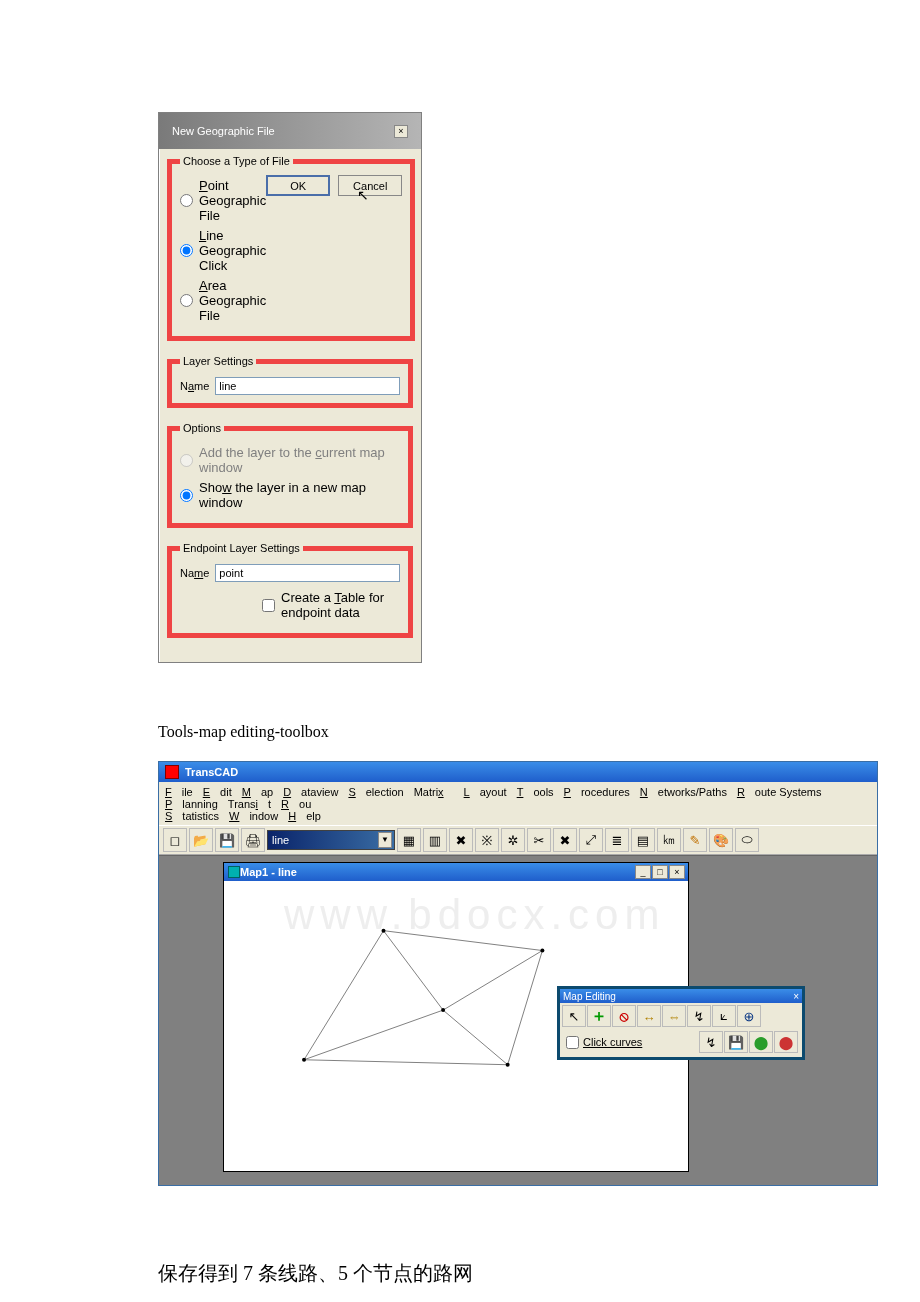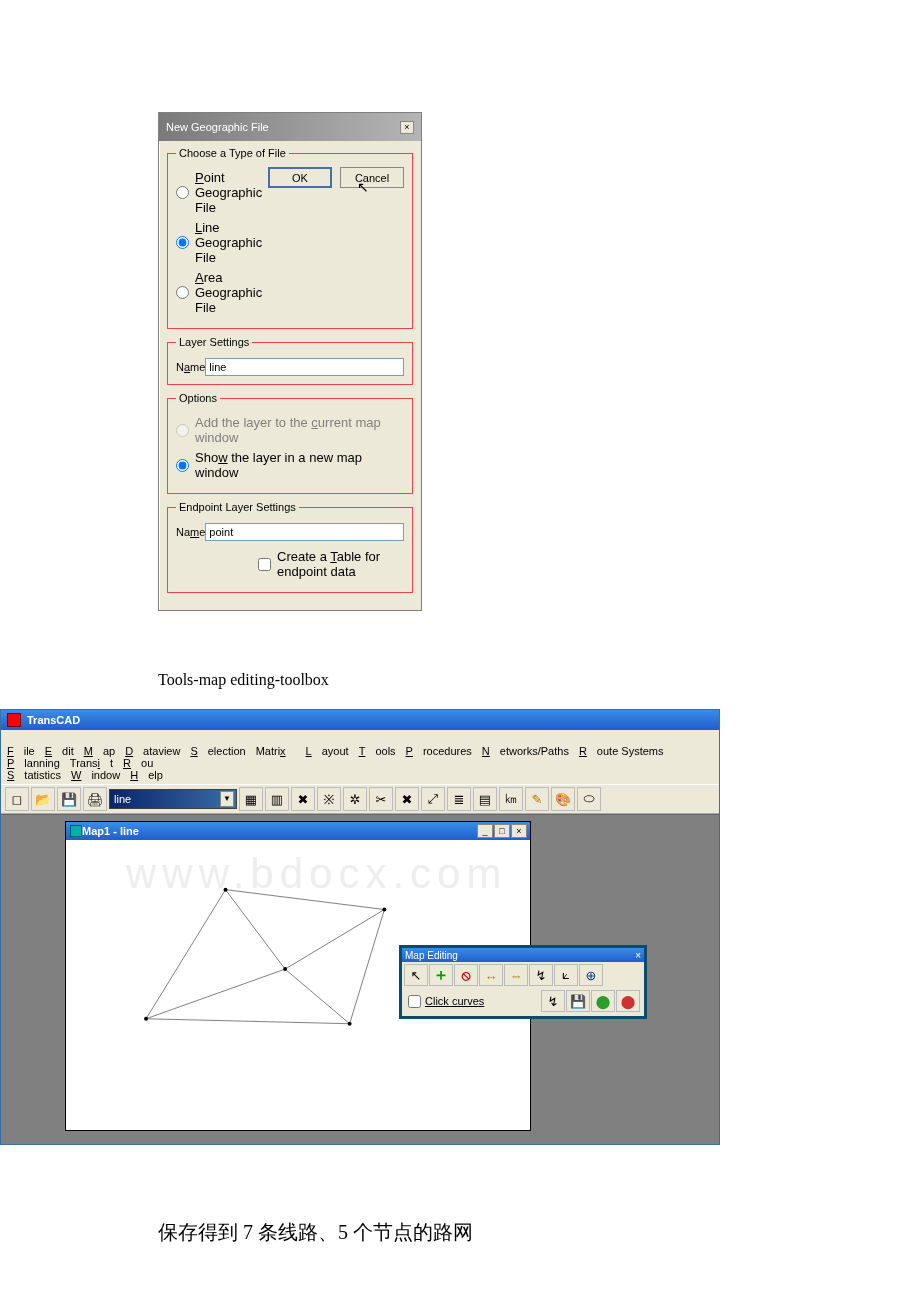--- a/index.html
+++ b/index.html
@@ -16,49 +16,49 @@
   
   .dialog1-pos { margin-left: 158px; margin-top: 112px; width: 264px; }
   .win {
     background: #ece9d8;
     border: 1px solid #808080;
     box-shadow: 1px 1px 0 #fff inset;
   }
   .titlebar {
     background: linear-gradient(90deg,#7a7a7a,#b5b5b5);
     color: #fff;
-    padding: 2px 7px;
+    padding: 2px 13px;
     font-size: 11px;
     display: flex;
     align-items: center;
     justify-content: space-between;
-    height: 28px;
+    height: 36px;
   }
   .titlebar .close {
     width: 14px; height: 13px;
     background: #ece9d8;
     border: 1px solid #888;
     color:#000;
     font-size: 9px;
     line-height: 10px;
     text-align: center;
     cursor: default;
   }
   .body { padding: 6px 8px 10px 8px; }
   fieldset {
-    border: 1px solid #ef4444;
+    border: 5px solid #ef4444;
     padding: 6px 8px 8px 8px;
-    margin-bottom: 7px;
+    margin-bottom: 14px;
     position: relative;
   }
   legend { padding: 0 3px; font-size: 11px; }
   .radio-row, .check-row { display: flex; align-items: center; gap: 6px; margin: 5px 0; }
   .radio-row label, .check-row label { font-size: 13px; }
   .u { text-decoration: underline; }
-  .field-row { display: flex; align-items: center; margin-top: 4px; }
+  .field-row { display: flex; align-items: center; gap: 6px; margin-top: 4px; }
   .text-input {
     height: 18px;
     border: 1px solid #7f9db9;
     background: #fff;
     padding: 1px 3px;
     font-size: 11px;
     flex: 1;
   }
   .layout-rel { position: relative; }
   .btn {
@@ -79,40 +79,40 @@
 
   
   .body-text {
     margin-left: 158px;
     margin-top: 60px;
     font-family: "Times New Roman", serif;
     font-size: 16px;
   }
 
   
-  .app-pos { margin-top: 20px; width: 720px; }
+  .app-pos { margin-left: 158px; margin-top: 20px; width: 720px; }
   .app-titlebar {
     background: linear-gradient(180deg,#3a8de8,#1f5ecb);
     color:#fff;
     padding: 3px 6px;
     display:flex;
     align-items:center;
     gap:6px;
     height:20px;
     font-weight:bold;
   }
   .app-icon {
     width:14px; height:14px;
     background:#ff0000;
     border:1px solid #800000;
     display:inline-block;
   }
   .menubar {
     background:#ece9d8;
-    padding: 15px 6px 3px 6px;
+    padding: 4px 6px 3px 6px;
     font-size: 11px;
     display:flex;
     flex-wrap: wrap;
     gap: 0;
     align-items: center;
   }
   .menubar span { margin-right: 10px; }
   .toolbar {
     background:#ece9d8;
     border-top:1px solid #fff;
@@ -258,21 +258,21 @@
           <legend>Choose a Type of File</legend>
 
           <div style="display:flex; justify-content:space-between; align-items:flex-start;">
             <div style="flex:1">
               <div class="radio-row">
                 <input type="radio" name="ftype" style="">
                 <label><span class="u">P</span><span>oint Geographic File</span></label>
               </div>
               <div class="radio-row">
                 <input type="radio" name="ftype" checked="" style="">
-                <label><span class="u">L</span><span>ine Geographic File</span></label>
+                <label><span class="u">L</span><span>ine Geographic Click</span></label>
               </div>
               <div class="radio-row">
                 <input type="radio" name="ftype" style="">
                 <label><span class="u">A</span><span>rea Geographic File</span></label>
               </div>
             </div>
             <div style="display:flex; flex-direction:row; gap:8px; margin-top:2px;">
               <button class="btn default">OK</button>
               <button class="btn">Cancel</button>
             </div>

